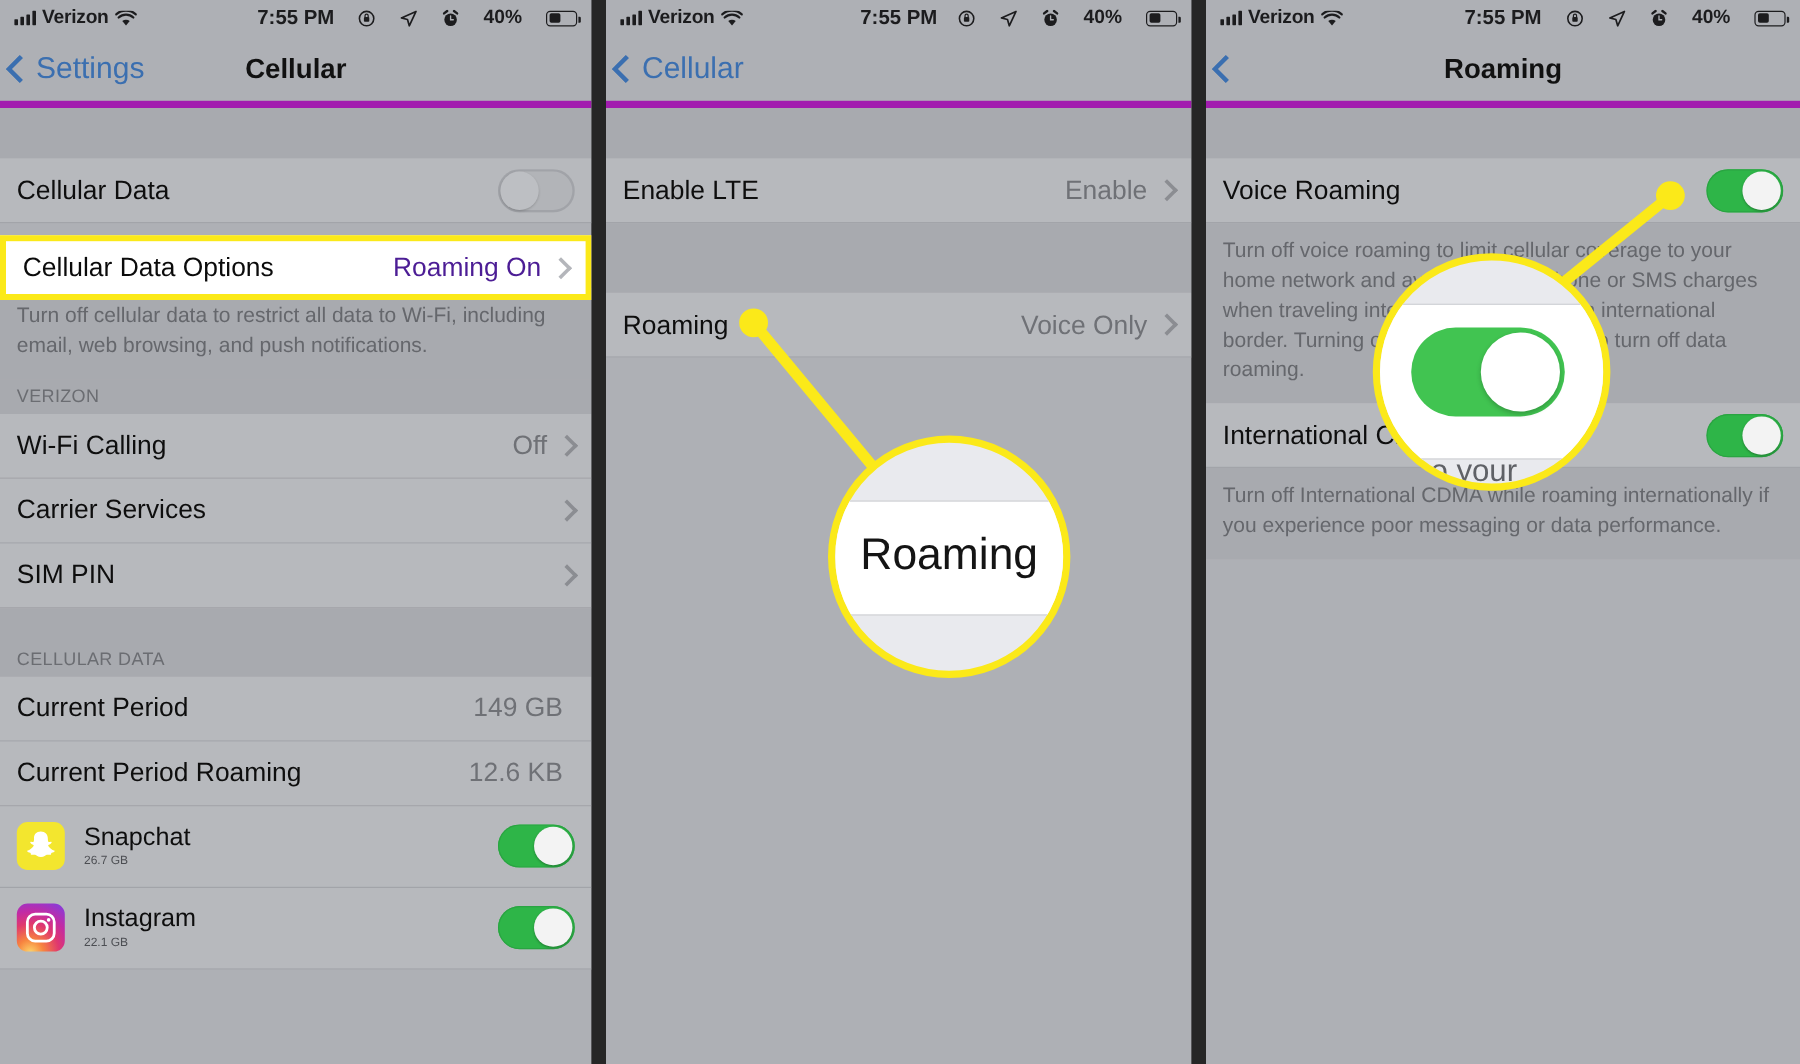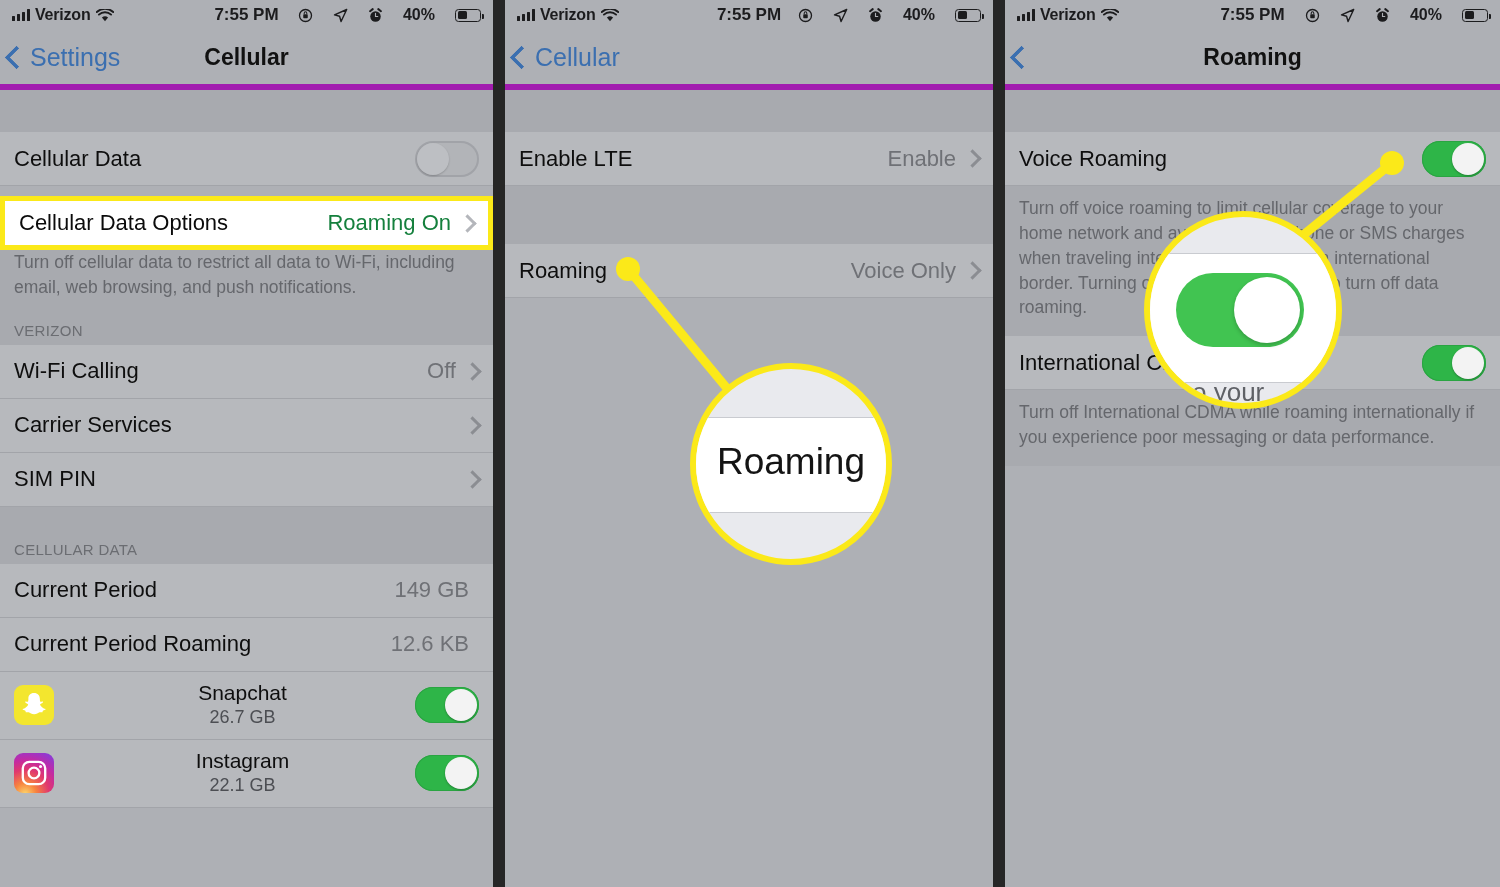--- a/index.html
+++ b/index.html
@@ -108,32 +108,32 @@
   .approw{
     position:relative;background:#b7b9bd;height:67px;display:flex;align-items:center;
     padding:0 14px;border-bottom:1px solid #a2a4a9;
   }
   .appicon{width:40px;height:40px;border-radius:9px;flex:0 0 auto;margin-right:16px;position:relative;}
   .appicon.snapchat{background:#f3e62e;display:flex;align-items:center;justify-content:center;}
   .appicon.instagram{
     background:radial-gradient(circle at 28% 102%, #fdd56a 0%, #f7843f 22%, #e0386e 48%, #c32aa3 68%, #7b3fe4 100%);
     display:flex;align-items:center;justify-content:center;
   }
-  .apptext{flex:1 1 auto;text-align:center;}
+  .apptext{flex:1 1 auto;}
   .appname{font-size:21px;color:#0e0e0e;line-height:1.05;}
-  .appsize{font-size:18px;color:#4c4e53;margin-top:3px;}
+  .appsize{font-size:10px;color:#4c4e53;margin-top:3px;}
 
   
   .hibox{
     position:absolute;left:0;top:196px;width:493px;height:54px;
     box-sizing:border-box;border:5px solid #fbe919;background:#ffffff;
     z-index:6;display:flex;align-items:center;padding:0 14px;
   }
   .hibox .label{font-size:22px;color:#0b0b0b;flex:1 1 auto;}
-  .hibox .value{font-size:22px;color:#15803d;margin-right:10px;}
+  .hibox .value{font-size:22px;color:#4c1d95;margin-right:10px;}
   .hibox .chev-r{border-color:#b4b6bb;}
 
   
   .callout-svg{position:absolute;inset:0;width:100%;height:100%;z-index:8;pointer-events:none;}
   .mag{
     position:absolute;border-radius:50%;border:6px solid #fbe919;
     overflow:hidden;z-index:9;background:#e9eaee;
   }
   .mag .band{
     position:absolute;left:0;right:0;background:#ffffff;

